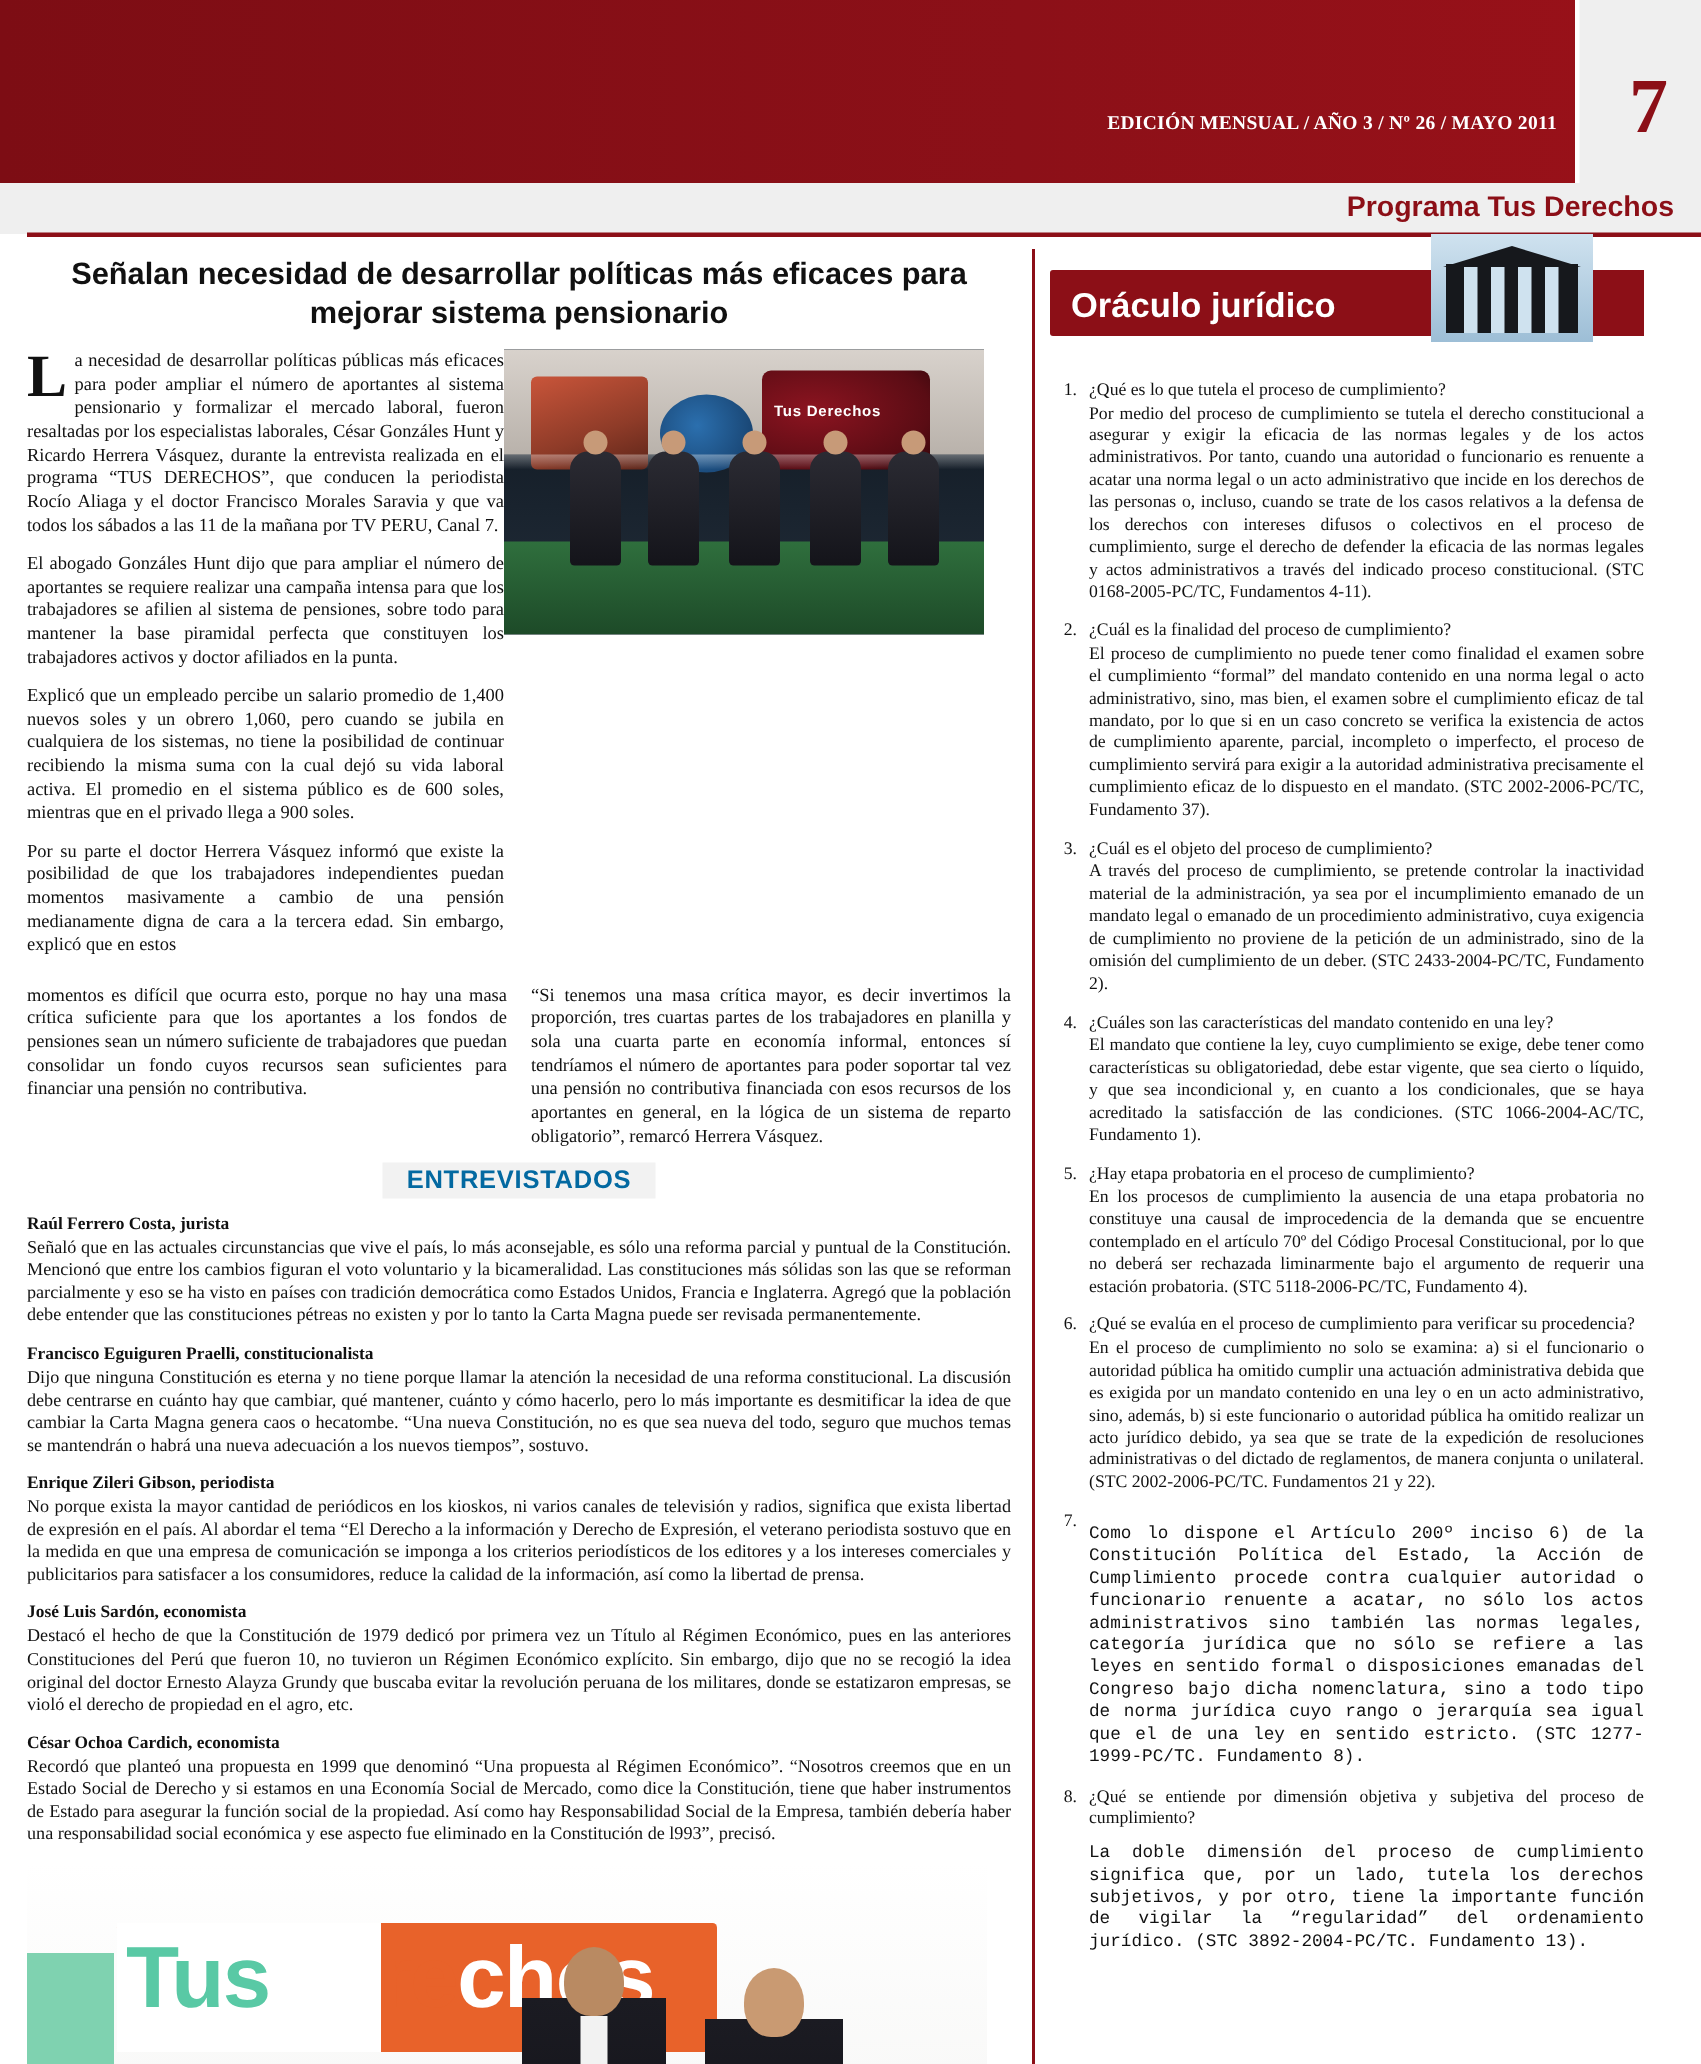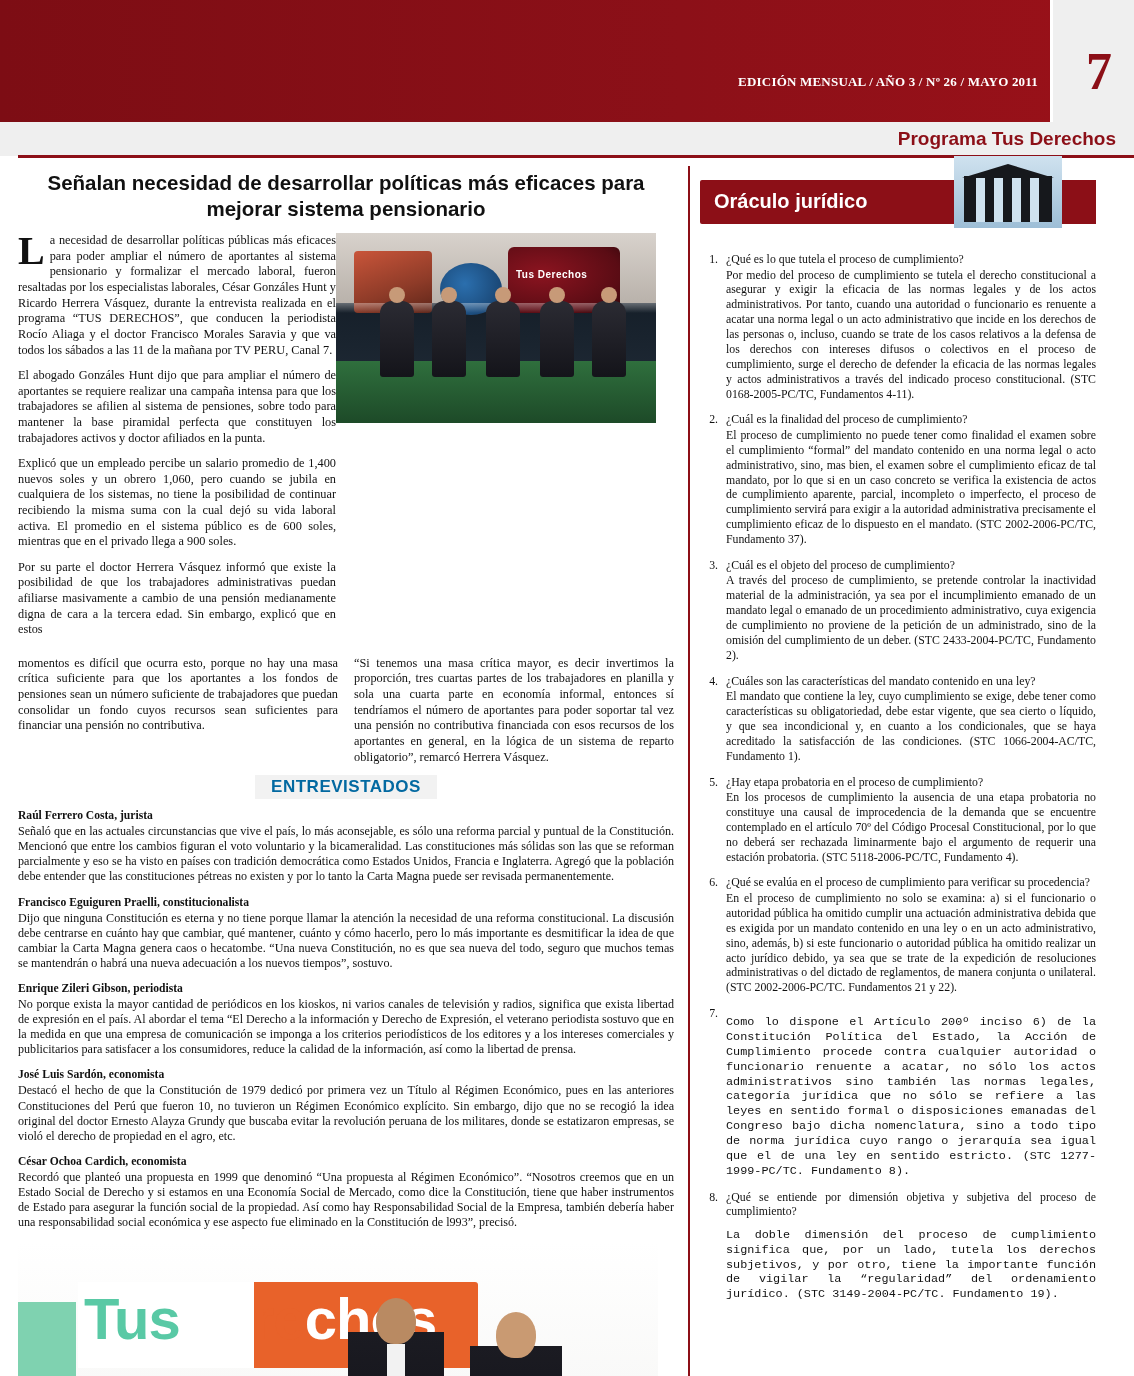--- a/index.html
+++ b/index.html
@@ -271,21 +271,21 @@
   }
   .oraculo-band-tail {
     position:absolute; left:318px; top:14px; width:78px; height:44px;
     background:#8c0f17;
   }
   .oraculo-title {
     position:absolute; left:14px; top:24px;
     color:#fff;
     font-family:"Liberation Sans", sans-serif;
     font-weight:bold;
-    font-size:20px;
+    font-size:23px;
     text-align:right;
   }
   .oraculo-img {
     position:absolute; right:34px; top:-10px; width:108px; height:72px;
     background: linear-gradient(180deg,#cfe2ef 0%, #9dbed6 100%);
     overflow:hidden;
   }
   .temple-roof {
     position:absolute; left:8px; top:8px; width:92px; height:14px;
     background:#16181c;
@@ -344,21 +344,21 @@
 
   <div class="col-left">
 
     <h1 class="headline">Señalan necesidad de desarrollar políticas más eficaces para mejorar sistema pensionario</h1>
 
     <div class="lead-wrap">
       <div class="lead-text">
         <p class="dropcap">La necesidad de desarrollar políticas públicas más eficaces para poder ampliar el número de aportantes al sistema pensionario y formalizar el mercado laboral, fueron resaltadas por los especialistas laborales, César Gonzáles Hunt y Ricardo Herrera Vásquez, durante la entrevista realizada en el programa “TUS DERECHOS”, que conducen la periodista Rocío Aliaga y el doctor Francisco Morales Saravia y que va todos los sábados a las 11 de la mañana por TV PERU, Canal 7.</p>
         <p>El abogado Gonzáles Hunt dijo que para ampliar el número de aportantes se requiere realizar una campaña intensa  para que los trabajadores se afilien al sistema de pensiones, sobre todo para mantener la base piramidal perfecta que constituyen los trabajadores activos y doctor afiliados en la punta.</p>
         <p>Explicó que un  empleado percibe un salario promedio de 1,400 nuevos soles y un obrero 1,060, pero cuando se jubila en cualquiera de los sistemas, no tiene la  posibilidad de continuar recibiendo la misma suma con la cual dejó su vida laboral activa. El promedio en el sistema público es de 600 soles, mientras  que en el privado llega a 900 soles.</p>
-        <p>Por su parte el doctor Herrera Vásquez informó que existe la posibilidad de que los trabajadores administrativas puedan afiliarse masivamente a cambio de una pensión medianamente digna de cara a la tercera edad. Sin embargo, explicó que en estos</p>
+        <p>Por su parte el doctor Herrera Vásquez informó que existe la posibilidad de que los trabajadores independientes puedan momentos masivamente a cambio de una pensión medianamente digna de cara a la tercera edad. Sin embargo, explicó que en estos</p>
       </div>
 
       <div class="photo-tv">
         <div class="tv-band-top"></div>
         <div class="tv-left-screen"></div>
         <div class="tv-blue-blob"></div>
         <div class="tv-screen"></div>
         <div class="tv-screen-text">Tus Derechos</div>
         <div class="tv-glow"></div>
         <div class="tv-floor"></div>
@@ -503,19 +503,19 @@
         <div class="qa-num">7.</div>
         <div class="qa-body">
           <p class="qa-a spaced">Como lo dispone el Artículo 200º inciso 6) de la Constitución Política del Estado, la Acción de Cumplimiento procede contra cualquier autoridad o funcionario renuente a acatar, no sólo los actos administrativos sino también las normas legales, categoría jurídica que no sólo se refiere a las leyes en sentido formal o disposiciones emanadas del Congreso bajo dicha nomenclatura, sino a todo tipo de norma jurídica cuyo rango o jerarquía sea igual que el de una ley en sentido estricto. (STC 1277-1999-PC/TC. Fundamento 8).</p>
         </div>
       </div>
 
       <div class="qa-item">
         <div class="qa-num">8.</div>
         <div class="qa-body">
           <p class="qa-q">¿Qué se entiende por dimensión objetiva y subjetiva del proceso de cumplimiento?</p>
-          <p class="qa-a spaced">La doble dimensión del proceso de cumplimiento significa que, por un lado, tutela los derechos subjetivos, y por otro, tiene la importante función de vigilar la “regularidad” del ordenamiento jurídico. (STC 3149-2004-PC/TC. Fundamento 19).</p>
+          <p class="qa-a spaced">La doble dimensión del proceso de cumplimiento significa que, por un lado, tutela los derechos subjetivos, y por otro, tiene la importante función de vigilar la “regularidad” del ordenamiento jurídico. (STC 3892-2004-PC/TC. Fundamento 13).</p>
         </div>
       </div>
 
     </div>
   </div>
 </div>
 
 </body></html>

